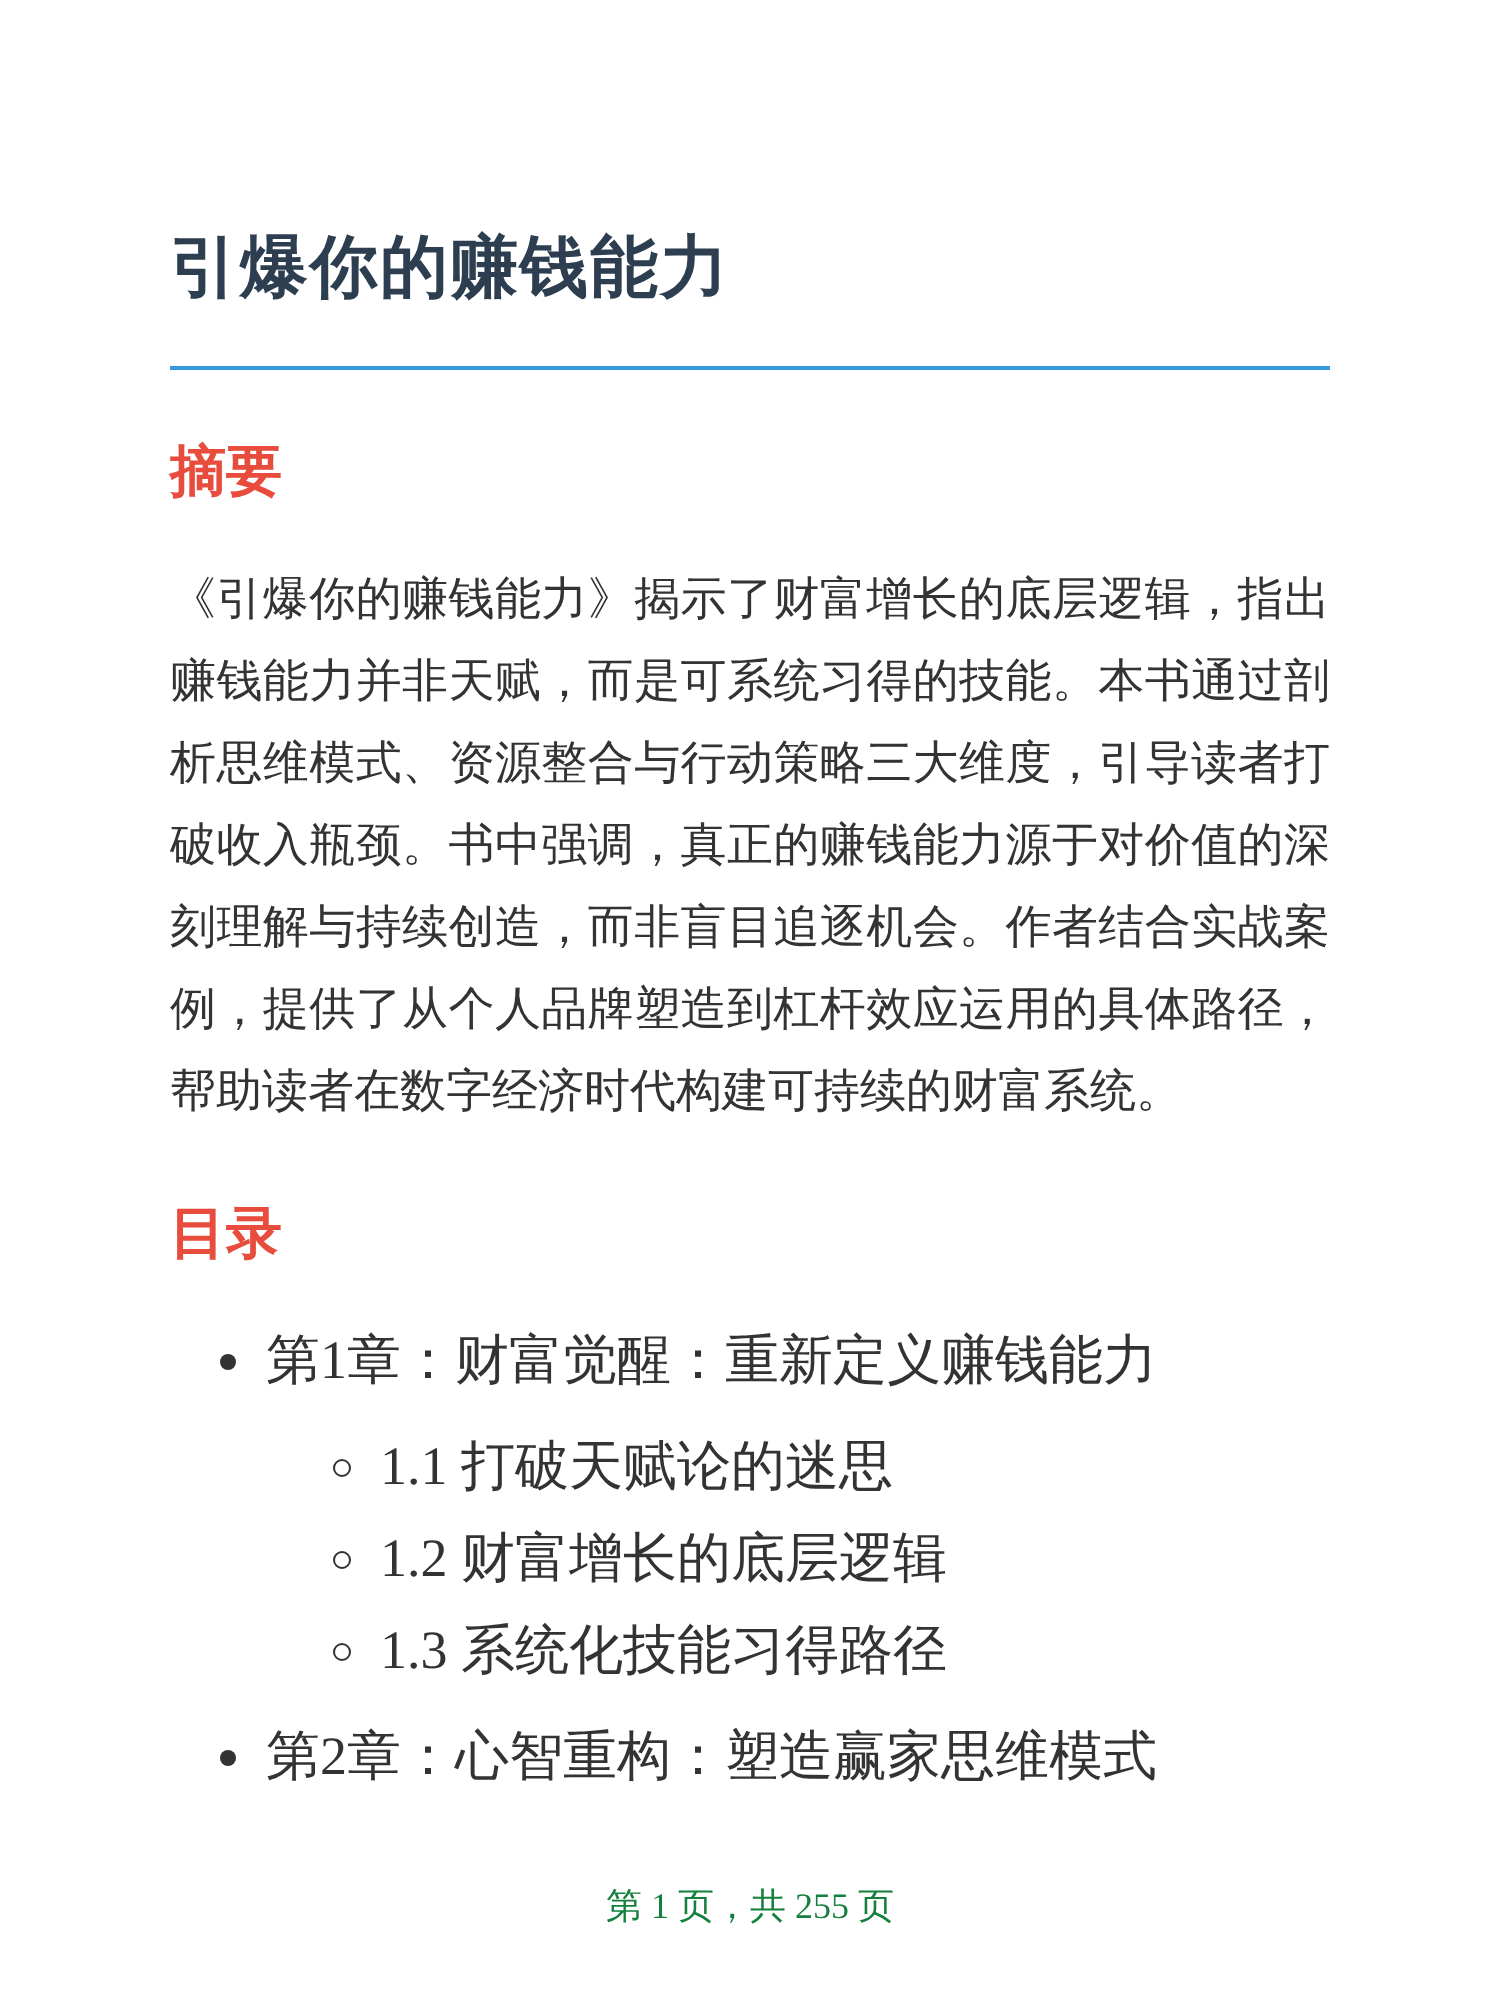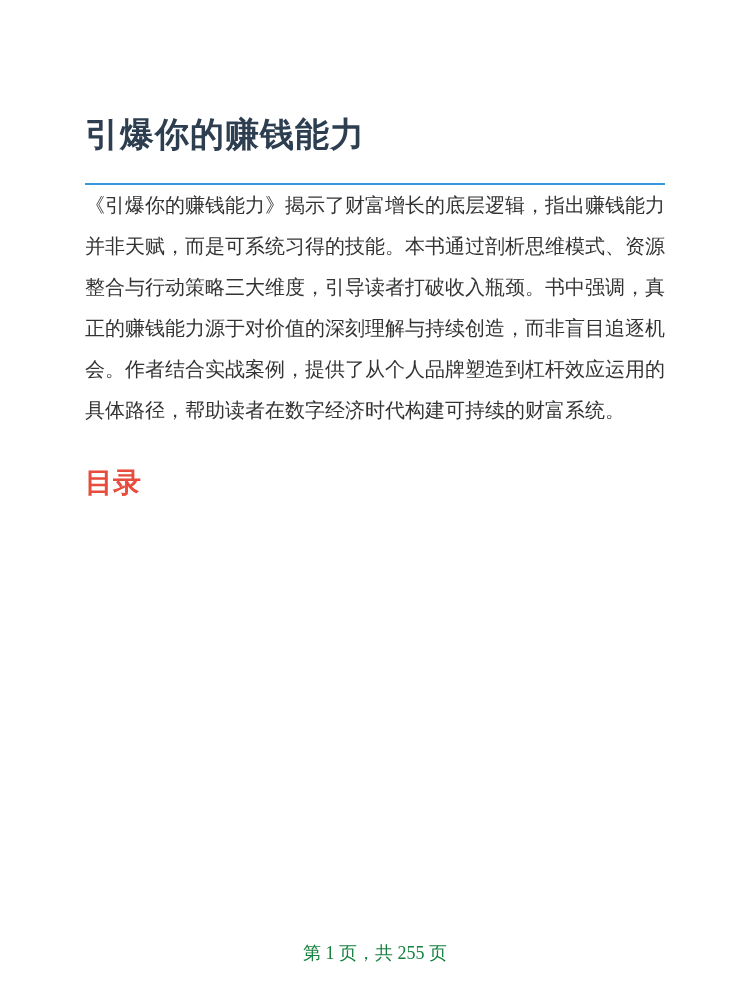--- a/index.html
+++ b/index.html
@@ -37,21 +37,21 @@
   h2.section-heading {
     margin: 34px 0 24px 0;
     font-size: 28px;
     line-height: 36px;
     font-weight: 700;
     color: #e74c3c;
   }
 
   p.summary-text {
     margin: 0;
-    font-size: 20px;
+    font-size: 23px;
     line-height: 41px;
     color: #333333;
     text-align: justify;
     text-justify: inter-ideograph;
   }
 
   ul.toc-list {
     margin: 0;
     padding: 0 0 0 48px;
     font-size: 27px;
@@ -84,23 +84,37 @@
 </style>
 </head>
 <body>
 
 <div class="page">
 
   <h1 class="doc-title">引爆你的赚钱能力</h1>
 
   <div class="title-divider"></div>
 
+  <h2 class="section-heading">摘要</h2>
 
   <p class="summary-text">《引爆你的赚钱能力》揭示了财富增长的底层逻辑，指出赚钱能力并非天赋，而是可系统习得的技能。本书通过剖析思维模式、资源整合与行动策略三大维度，引导读者打破收入瓶颈。书中强调，真正的赚钱能力源于对价值的深刻理解与持续创造，而非盲目追逐机会。作者结合实战案例，提供了从个人品牌塑造到杠杆效应运用的具体路径，帮助读者在数字经济时代构建可持续的财富系统。</p>
 
   <h2 class="section-heading">目录</h2>
 
+  <ul class="toc-list">
+    <li>
+      <span>第1章：财富觉醒：重新定义赚钱能力</span>
+      <ul class="section-list">
+        <li>1.1 打破天赋论的迷思</li>
+        <li>1.2 财富增长的底层逻辑</li>
+        <li>1.3 系统化技能习得路径</li>
+      </ul>
+    </li>
+    <li>
+      <span>第2章：心智重构：塑造赢家思维模式</span>
+    </li>
+  </ul>
 
 </div>
 
 <div class="page-footer">
   <span>第 1 页，共 255 页</span>
 </div>
 
 </body></html>

